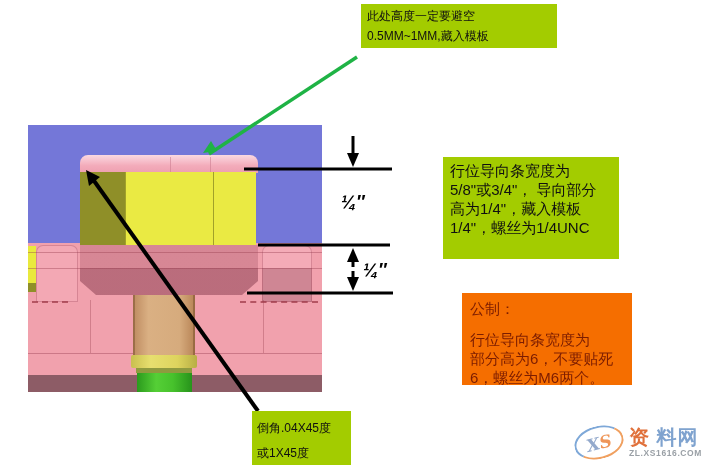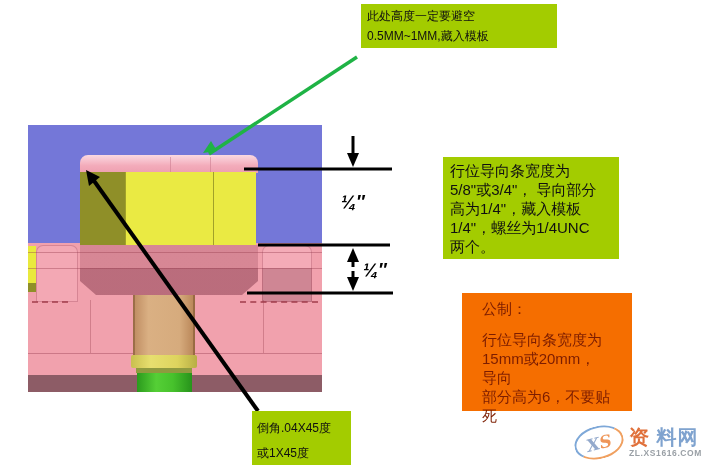--- a/index.html
+++ b/index.html
@@ -47,21 +47,21 @@
 
   .dim-label{position:absolute;font-size:18px;font-weight:bold;font-style:italic;color:#000;}
   .dim1{left:341px;top:192px;}
   .dim2{left:363px;top:260px;}
 
   
   .callout{position:absolute;box-sizing:border-box;color:#101010;}
   .green-bg{background:#a3cc00;}
   .co-top{left:361px;top:4px;width:196px;height:44px;padding:2px 6px;font-size:12px;line-height:20px;}
   .co-right{left:443px;top:157px;width:176px;height:102px;padding:4px 7px;font-size:15px;line-height:19px;}
-  .co-metric{left:462px;top:293px;width:170px;height:118px;padding:6px 20px;font-size:15px;
+  .co-metric{left:462px;top:293px;width:170px;height:92px;padding:6px 8px;font-size:15px;
              line-height:19px;background:#f56e00;color:#7c1d00;}
   .co-metric .metric-gap{height:12px;}
   .co-chamfer{left:252px;top:411px;width:99px;height:54px;padding:5px 5px;font-size:12px;line-height:25px;}
 
   
   .watermark{left:574px;top:420px;width:136px;height:44px;display:flex;align-items:center;gap:5px;}
   .wm-oval{width:46px;height:29px;border:2px solid;border-color:#7ea8d8 #f0a060 #f0a060 #7ea8d8;
       border-radius:50%;transform:rotate(-14deg);display:flex;align-items:center;justify-content:center;
       font-family:"DejaVu Serif",serif;font-style:italic;font-weight:bold;font-size:17px;background:#fff;}
   .wm-x{color:#93a9cc;}
@@ -136,29 +136,28 @@
   <div class="callout green-bg co-top">
     <div>此处高度一定要避空</div>
     <div>0.5MM~1MM,藏入模板</div>
   </div>
 
   <div class="callout green-bg co-right">
     <div>行位导向条宽度为</div>
     <div>5/8"或3/4"， 导向部分</div>
     <div>高为1/4"，藏入模板</div>
     <div>1/4"，螺丝为1/4UNC</div>
-    <div>两个。</div>
   </div>
 
   <div class="callout co-metric">
     <div>公制：</div>
     <div class="metric-gap"></div>
     <div>行位导向条宽度为</div>
-    <div>15mm或20mm， 导向</div>
     <div>部分高为6，不要贴死</div>
+    <div>6，螺丝为M6两个。</div>
   </div>
 
   <div class="callout green-bg co-chamfer">
     <div>倒角.04X45度</div>
     <div>或1X45度</div>
   </div>
 
   <div class="abs watermark">
     <div class="wm-oval">
       <span class="wm-x">X</span>

